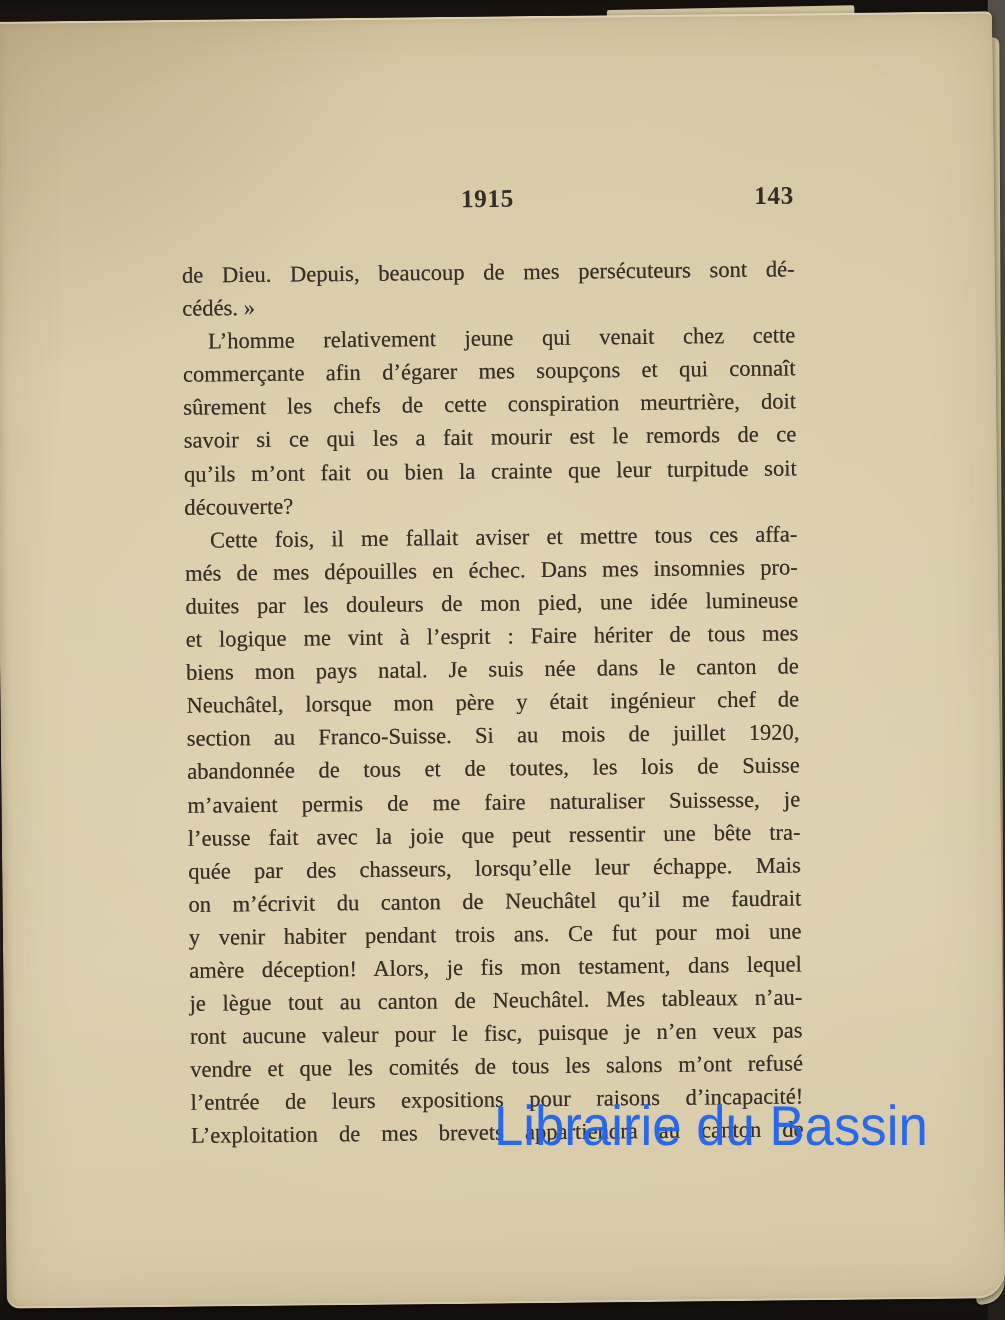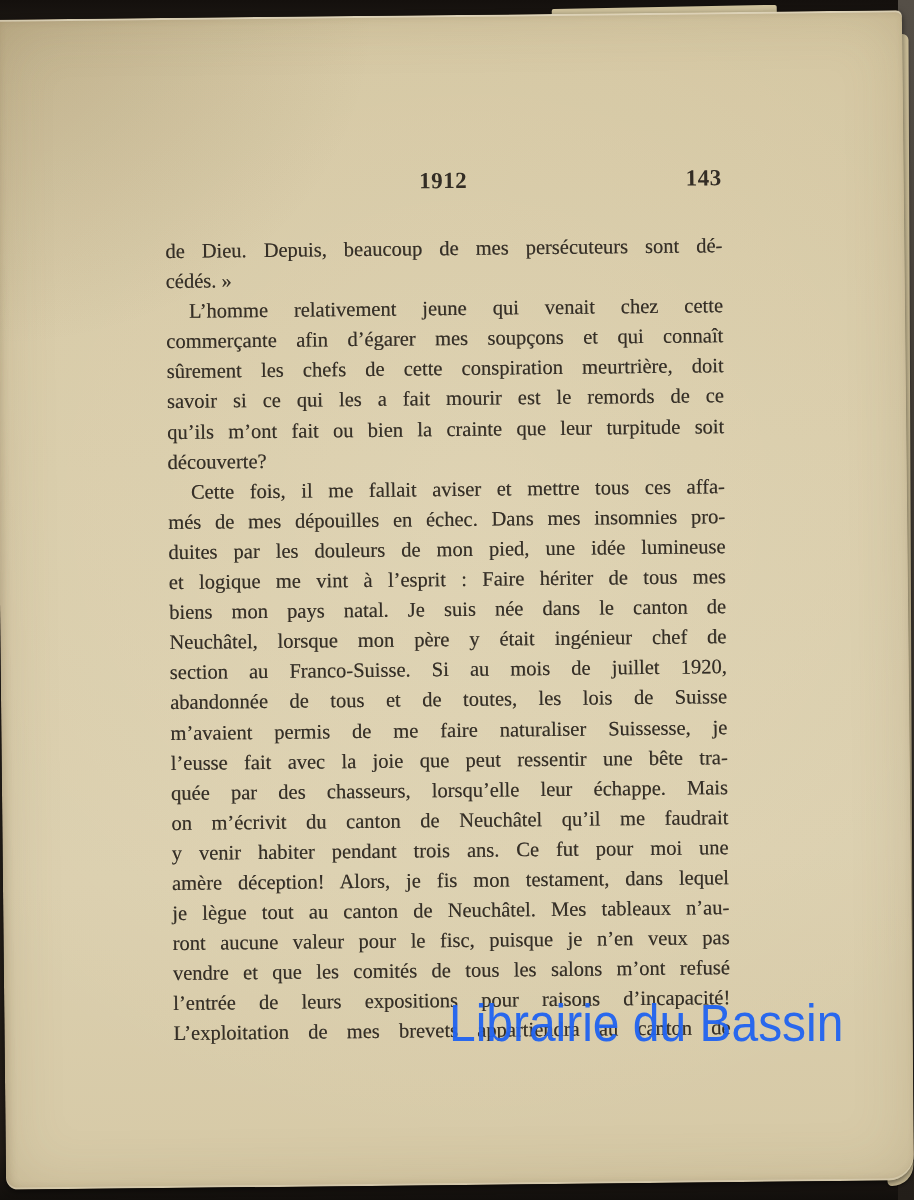--- a/index.html
+++ b/index.html
@@ -76,21 +76,21 @@
 <body>
 
 <div class="canvas">
   <div class="backdrop"></div>
   <div class="backdrop-right"></div>
   <div class="under-sheet-top"></div>
   <div class="under-sheet-right"></div>
 
   <div class="page">
     <div class="running-head">
-      <span class="year">1912</span>
+      <span class="year">1915</span>
       <span class="pagenum">143</span>
     </div>
     <div class="textblock" id="textblock" style="color: rgb(53, 47, 39);">
         <div class="line">de Dieu. Depuis, beaucoup de mes persécuteurs sont dé-</div>
         <div class="line para-end">cédés. »</div>
         <div class="line indent">L’homme relativement jeune qui venait chez cette</div>
         <div class="line">commerçante afin d’égarer mes soupçons et qui connaît</div>
         <div class="line">sûrement les chefs de cette conspiration meurtrière, doit</div>
         <div class="line">savoir si ce qui les a fait mourir est le remords de ce</div>
         <div class="line">qu’ils m’ont fait ou bien la crainte que leur turpitude soit</div>

